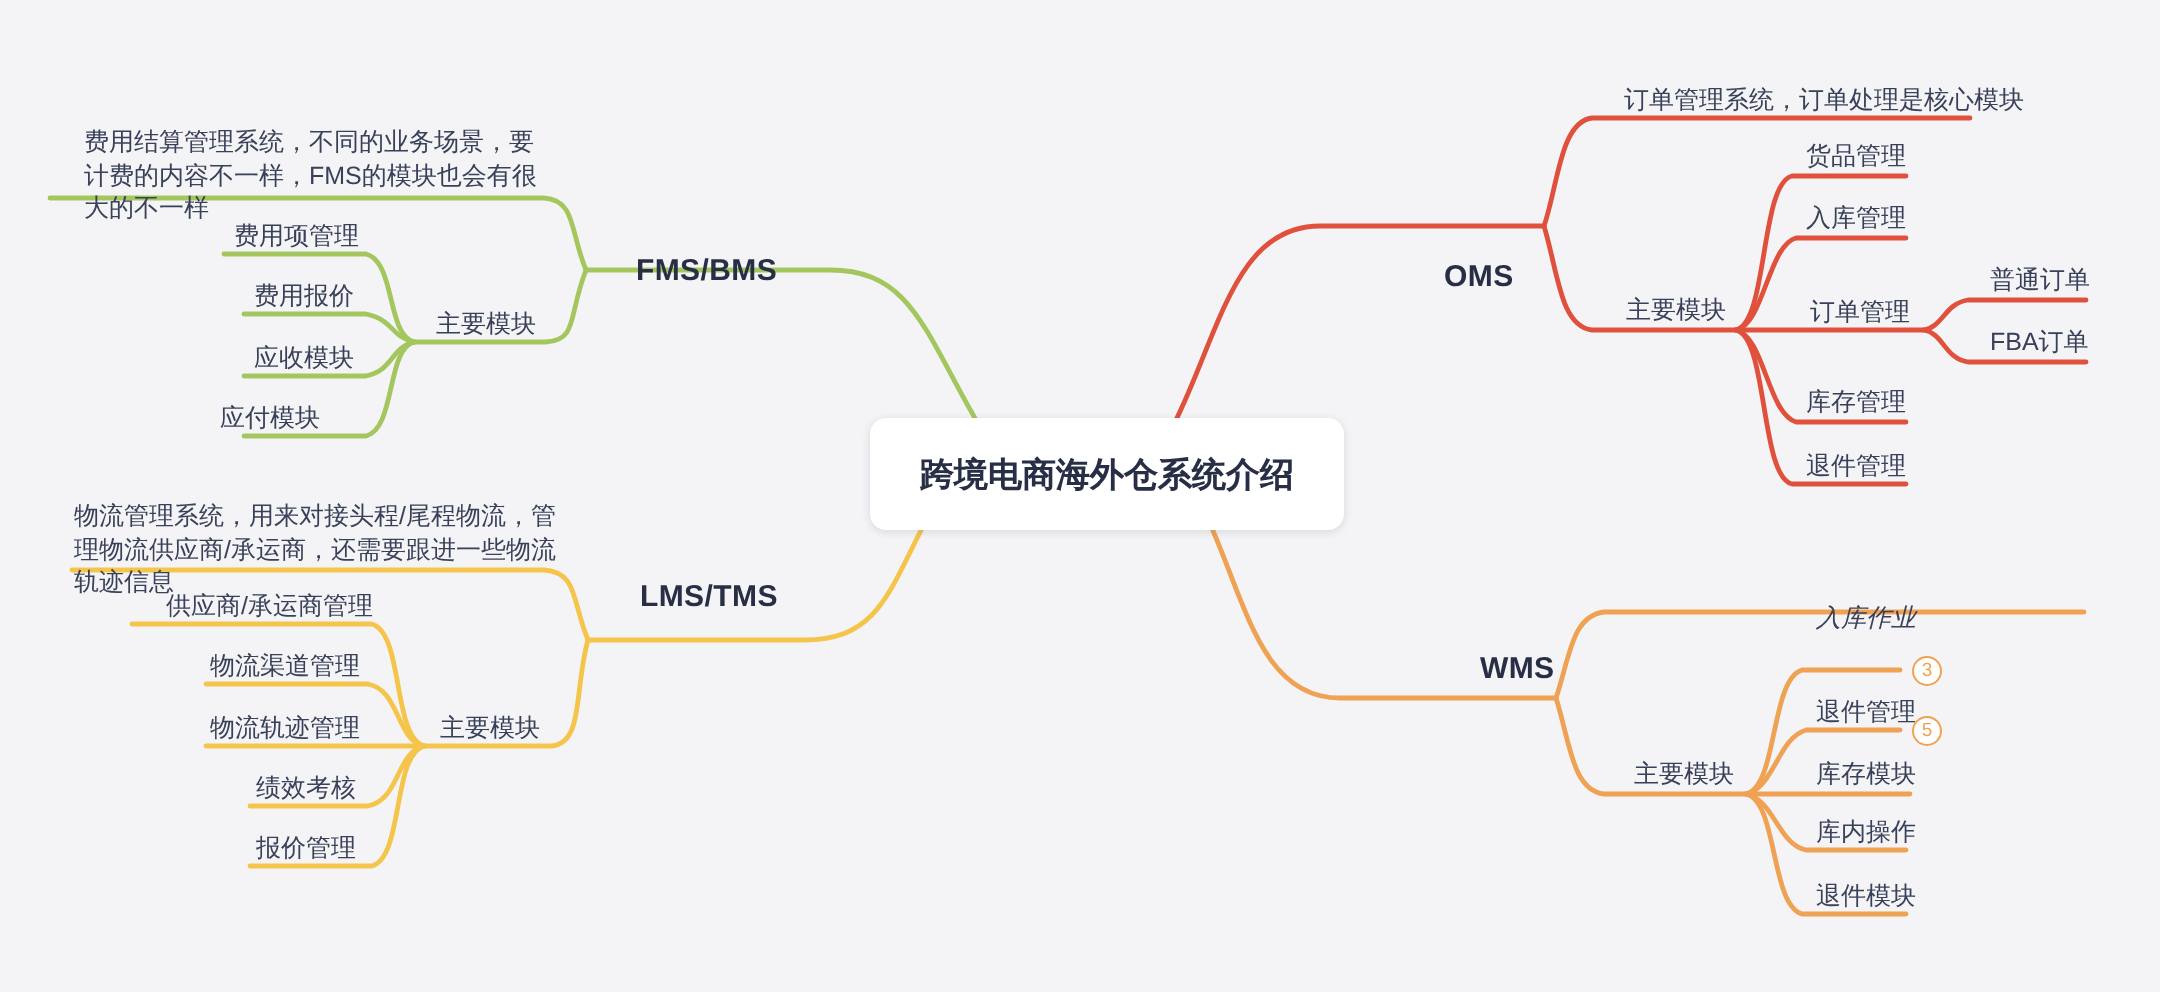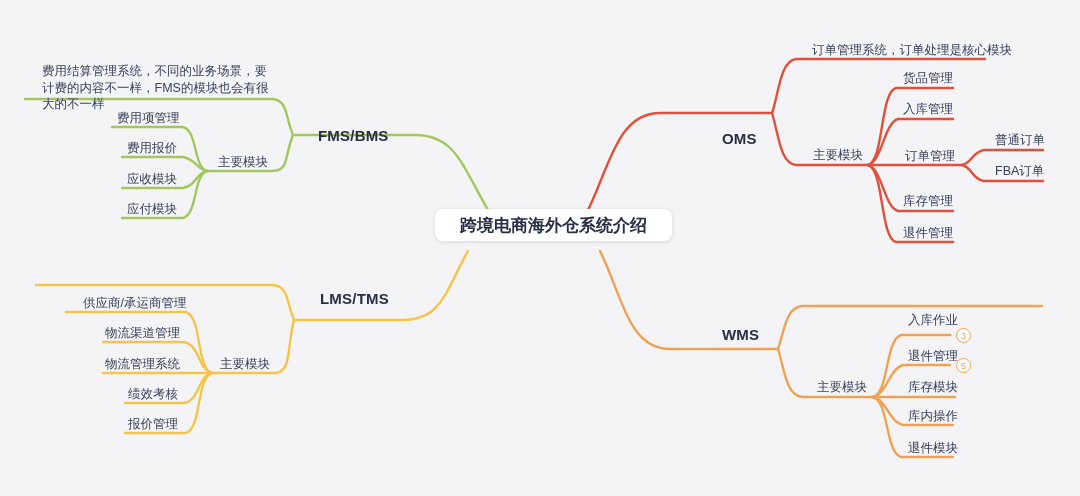--- a/index.html
+++ b/index.html
@@ -12,21 +12,21 @@
   .canvas svg{position:absolute;left:0;top:0;}
   .canvas svg path{fill:none;stroke-width:2.4;stroke-linecap:round;stroke-linejoin:round;}
   .g-green path{stroke:var(--green);}
   .g-yellow path{stroke:var(--yellow);}
   .g-red path{stroke:var(--red);}
   .g-orange path{stroke:var(--orange);}
   .lbl{position:absolute;font-size:12.5px;color:var(--text);white-space:nowrap;cursor:default;}
   .note{white-space:normal;line-height:16.5px;}
   .topic{font-size:15px;font-weight:bold;color:var(--heading);letter-spacing:.2px;}
   .center-topic{
-    position:absolute;left:435px;top:209px;width:237px;height:32px;
+    position:absolute;left:435px;top:209px;width:237px;height:56px;
     background:var(--node_bg);border-radius:8px;box-shadow:0 1px 4px rgba(40,50,80,.14);
     display:flex;align-items:center;justify-content:center;
     font-size:17px;font-weight:bold;color:var(--heading);
   }
   .badge{
     position:absolute;width:15px;height:15px;border-radius:50%;
     border:1.5px solid var(--orange);background:var(--node_bg);color:var(--orange);
     font-size:9.5px;line-height:12px;display:flex;align-items:center;justify-content:center;
   }
 </style>
@@ -80,44 +80,45 @@
   </svg>
 
   <div class="center-topic">跨境电商海外仓系统介绍</div>
 
   <div class="lbl topic" style="left:318px;top:111px;margin-top:16px;">FMS/BMS</div>
   <div class="lbl note" style="left:42px;top:63px;width:234px;">费用结算管理系统，不同的业务场景，要计费的内容不一样，FMS的模块也会有很大的不一样</div>
   <div class="lbl" style="left:218px;top:154px;">主要模块</div>
   <div class="lbl" style="left:117px;top:110px;">费用项管理</div>
   <div class="lbl" style="left:127px;top:140px;">费用报价</div>
   <div class="lbl" style="left:127px;top:171px;">应收模块</div>
-  <div class="lbl" style="left:127px;top:201px;text-align:center;">应付模块</div>
+  <div class="lbl" style="left:110px;top:201px;text-align:center;">应付模块</div>
 
   <div class="lbl topic" style="left:320px;top:290px;">LMS/TMS</div>
+  <div class="lbl note" style="left:37px;top:250px;width:246px;">物流管理系统，用来对接头程/尾程物流，管理物流供应商/承运商，还需要跟进一些物流轨迹信息</div>
   <div class="lbl" style="left:220px;top:356px;">主要模块</div>
   <div class="lbl" style="left:83px;top:295px;">供应商/承运商管理</div>
   <div class="lbl" style="left:105px;top:325px;">物流渠道管理</div>
-  <div class="lbl" style="left:105px;top:356px;">物流管理系统</div>
+  <div class="lbl" style="left:105px;top:356px;">物流轨迹管理</div>
   <div class="lbl" style="left:128px;top:386px;text-align:right;">绩效考核</div>
   <div class="lbl" style="left:128px;top:416px;">报价管理</div>
 
   <div class="lbl topic" style="left:722px;top:88px;margin-top:42px;">OMS</div>
   <div class="lbl" style="left:812px;top:42px;">订单管理系统，订单处理是核心模块</div>
   <div class="lbl" style="left:813px;top:147px;">主要模块</div>
   <div class="lbl" style="left:903px;top:70px;">货品管理</div>
   <div class="lbl" style="left:903px;top:101px;">入库管理</div>
   <div class="lbl" style="left:905px;top:148px;">订单管理</div>
   <div class="lbl" style="left:995px;top:132px;">普通订单</div>
   <div class="lbl" style="left:995px;top:163px;">FBA订单</div>
   <div class="lbl" style="left:903px;top:193px;">库存管理</div>
   <div class="lbl" style="left:903px;top:225px;">退件管理</div>
 
-  <div class="lbl topic" style="left:722px;top:326px;">WMS</div>
+  <div class="lbl topic" style="left:740px;top:326px;">WMS</div>
   <div class="lbl" style="left:817px;top:379px;">主要模块</div>
-  <div class="lbl" style="left:908px;top:312px;">入库作业</div>
+  <div class="lbl" style="left:908px;top:301px;font-style:italic;">入库作业</div>
   <div class="lbl" style="left:908px;top:348px;">退件管理</div>
   <div class="lbl" style="left:908px;top:379px;">库存模块</div>
   <div class="lbl" style="left:908px;top:408px;">库内操作</div>
   <div class="lbl" style="left:908px;top:440px;text-align:center;">退件模块</div>
   <div class="badge" style="left:956px;top:328px;">3</div>
   <div class="badge" style="left:956px;top:358px;">5</div>
 
 </div>
 
 </body></html>

